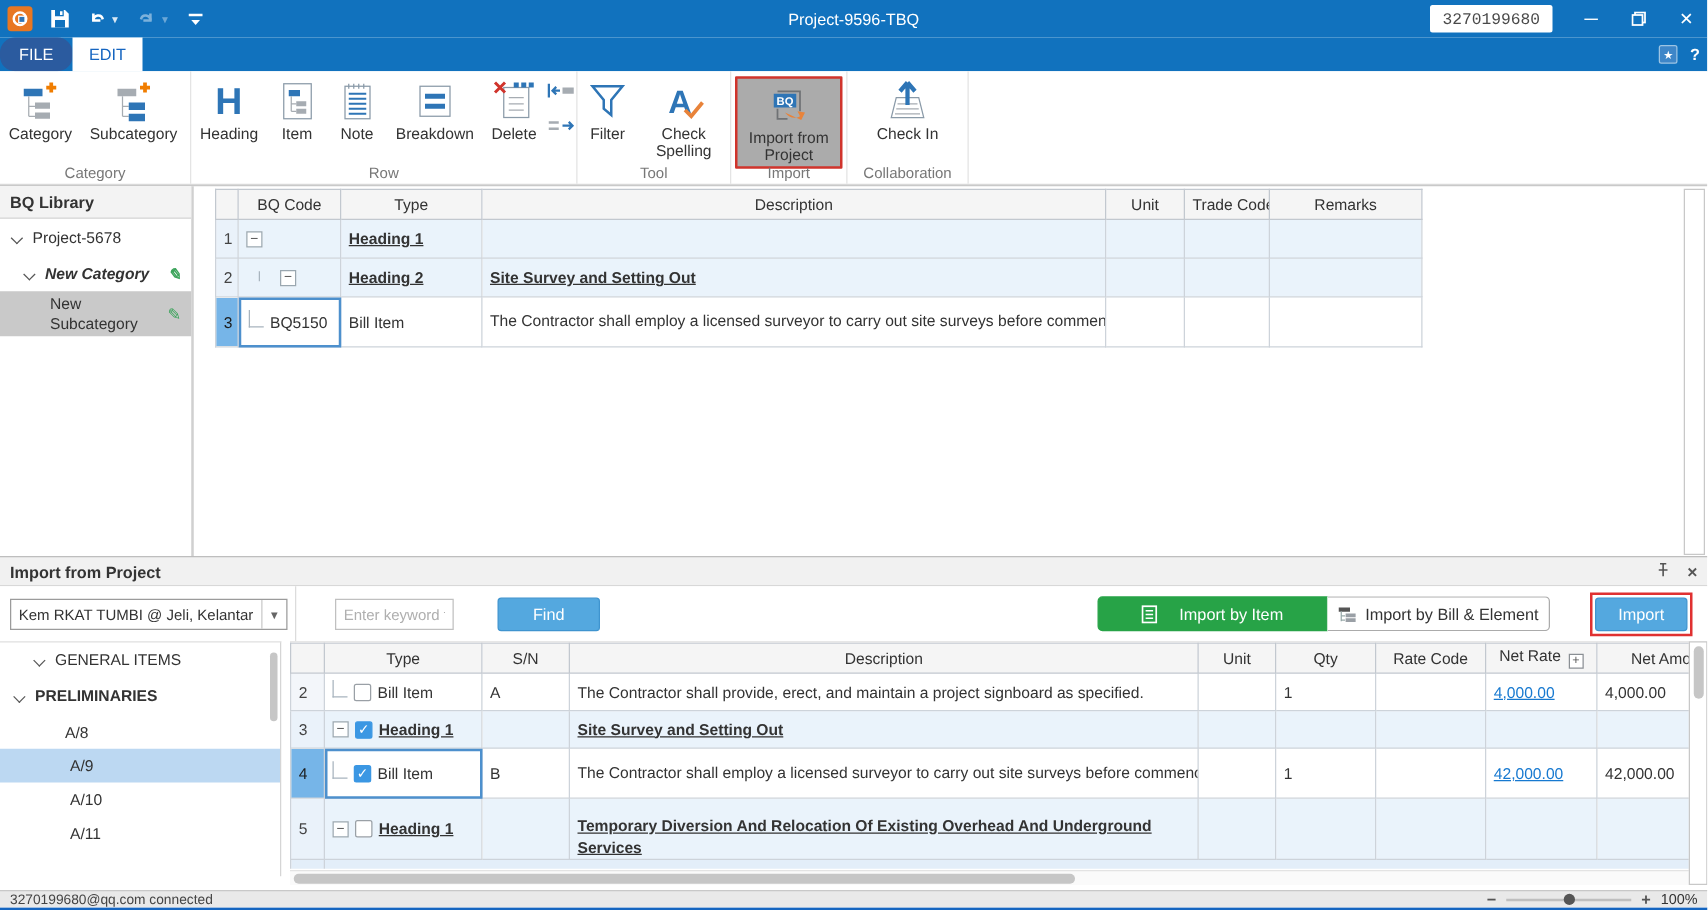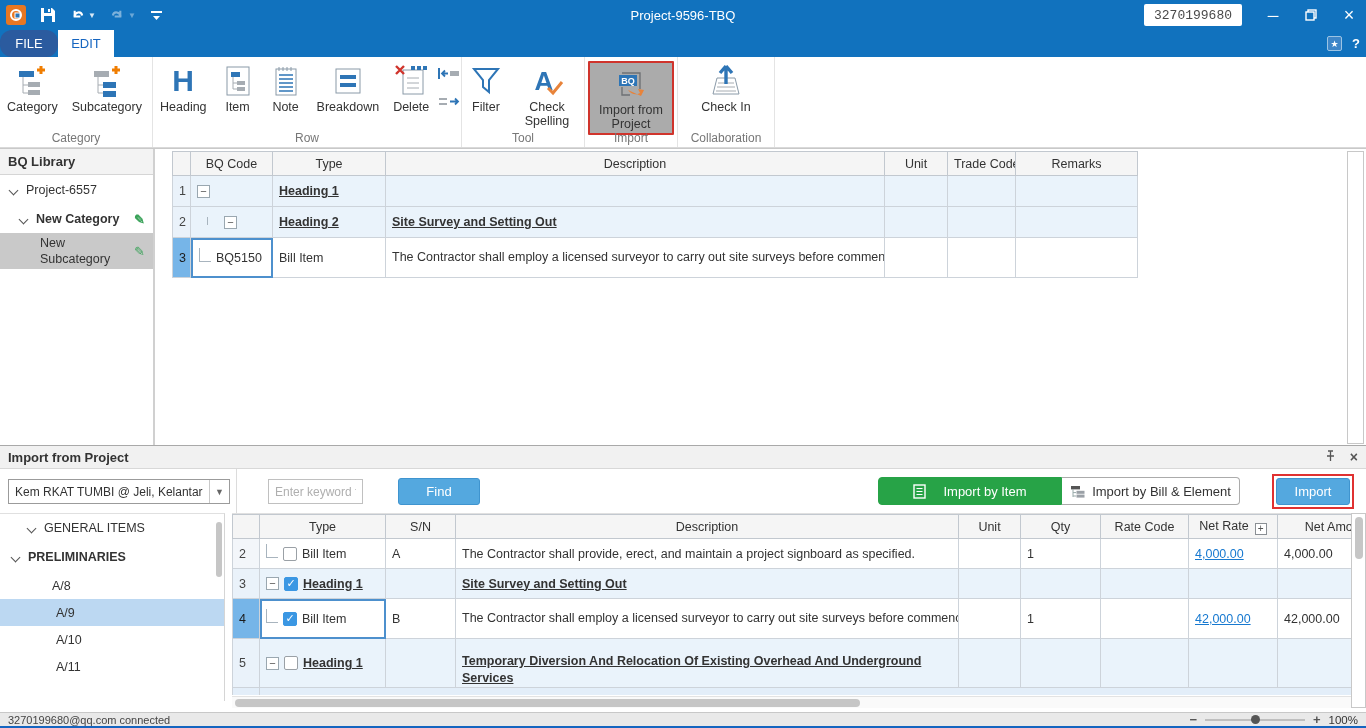--- a/index.html
+++ b/index.html
@@ -335,23 +335,23 @@
       <div class="rgroup-label">Collaboration</div>
     </div>
   </div>
 
   <div class="mainarea">
 
     <div class="lib">
       <div class="lib-hdr">BQ Library</div>
       <div class="tree-item" style="height:30px; padding-left:10px;">
         <span class="chev"></span>
-        <span>Project-6557</span>
-      </div>
-      <div class="tree-item" style="height:28px; padding-left:20px; font-weight:bold;">
+        <span>Project-5678</span>
+      </div>
+      <div class="tree-item" style="height:28px; padding-left:20px; font-weight:bold;font-style:italic;">
         <span class="chev"></span>
         <span>New Category</span>
         <span class="pencil">✎</span>
       </div>
       <div class="tree-item sel-gray" style="height:36px; padding-left:40px;">
         <span style="width:86px; white-space:normal; line-height:16px;">New Subcategory</span>
         <span class="pencil">✎</span>
       </div>
     </div>
 

